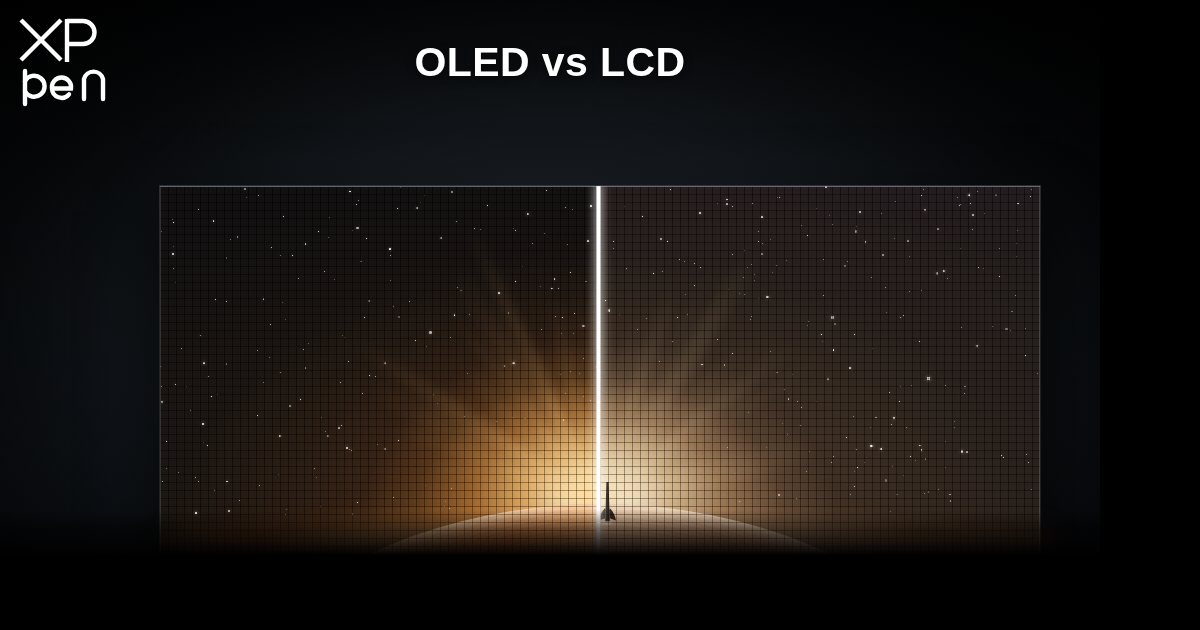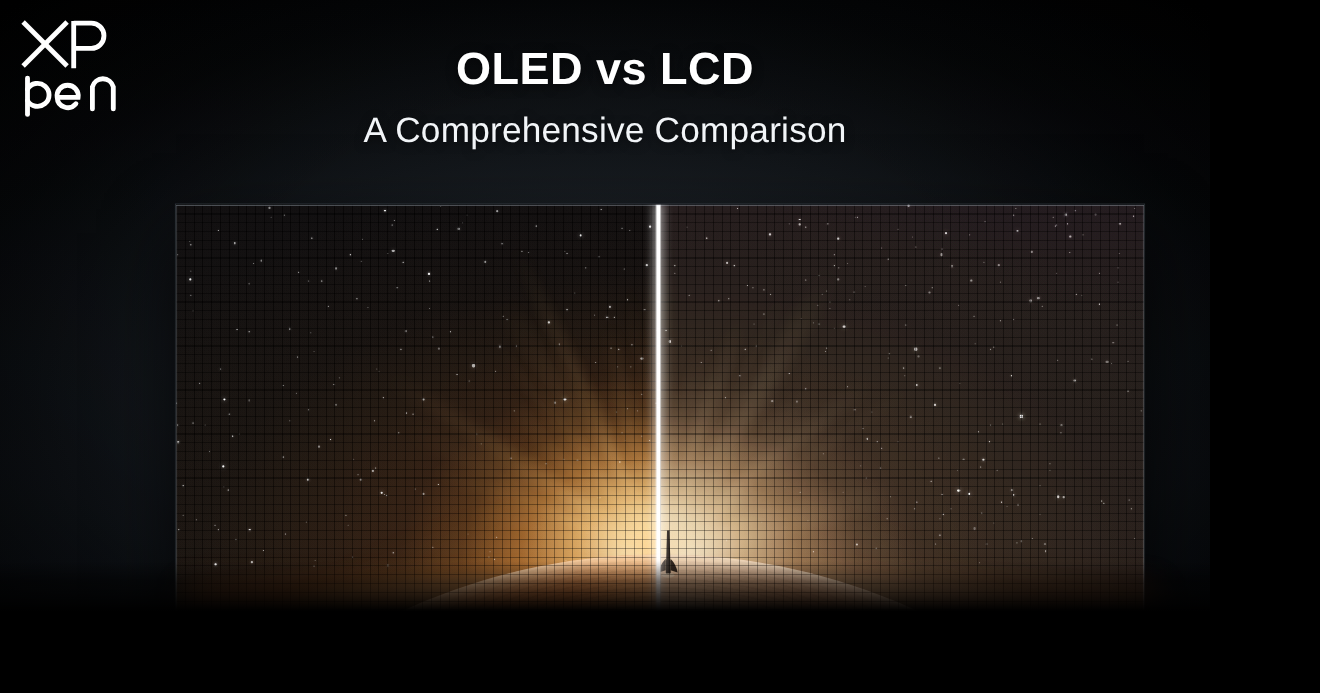--- a/index.html
+++ b/index.html
@@ -287,21 +287,20 @@
         <line x1="7" y1="55" x2="7" y2="88"></line>
         <path d="M7 65 a10.5 10.5 0 1 1 0 10.5"></path>
         <path d="M34 72.5 h19 a9.6 9.6 0 1 0 -19 0 a9.6 9.6 0 0 0 17 5.8"></path>
         <path d="M66 83 V63 a9.8 9.8 0 0 1 19 0 V83"></path>
       </g>
     </svg>
   </div>
 
   <div class="headings">
     <div class="title">OLED vs LCD</div>
-    <div class="subtitle">A Comprehensive Comparison</div>
   </div>
 
   <div class="panel">
 
     <div class="half left">
       <div class="scene">
         <div class="sky"></div>
         <div class="rays">
             <i style="transform:rotate(-82.0deg);height:150px;width:6px;margin-left:-3px;opacity:0.30;top:-150px;transform-origin:50% 100%"></i>
             <i style="transform:rotate(-75.7deg);height:187px;width:19px;margin-left:-9.5px;opacity:0.47;top:-187px;transform-origin:50% 100%"></i>

